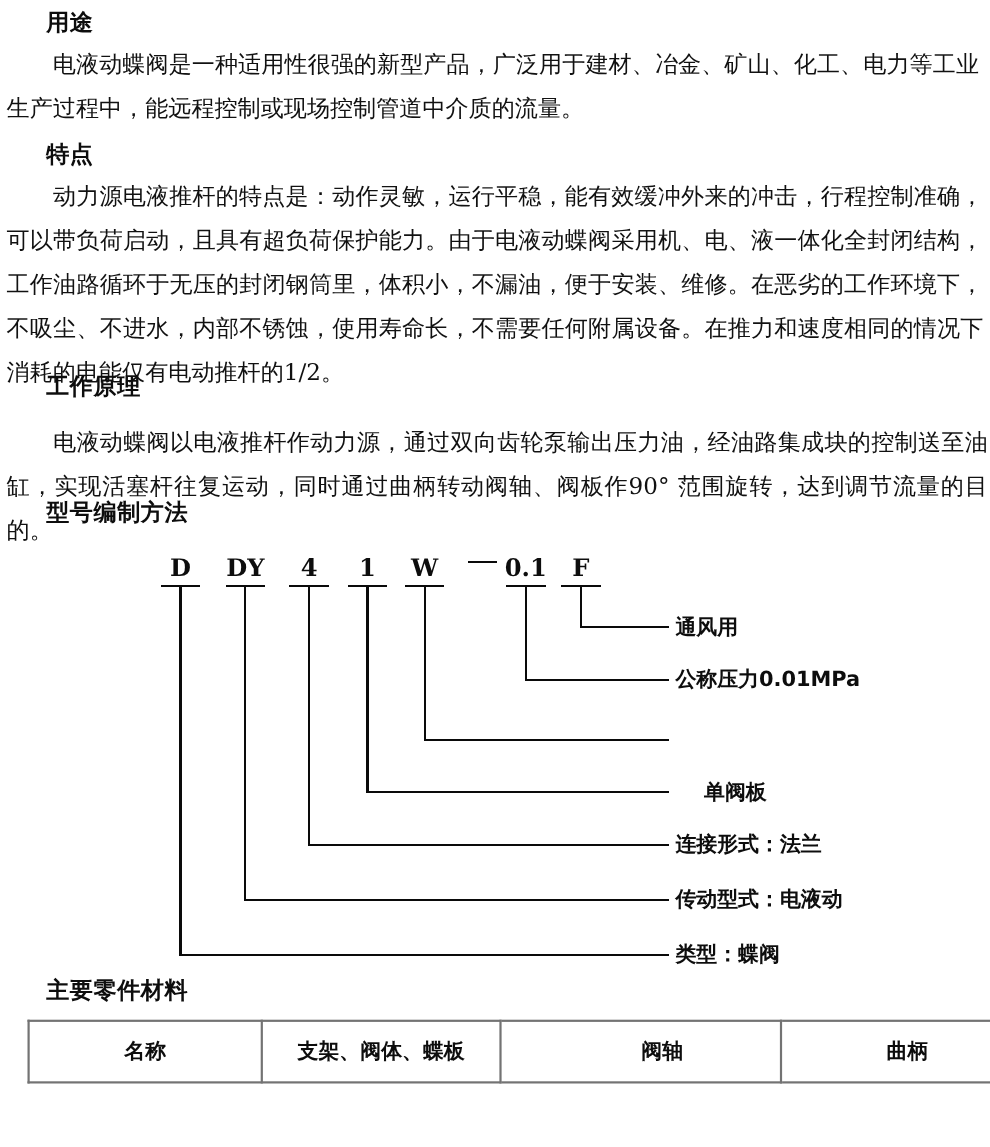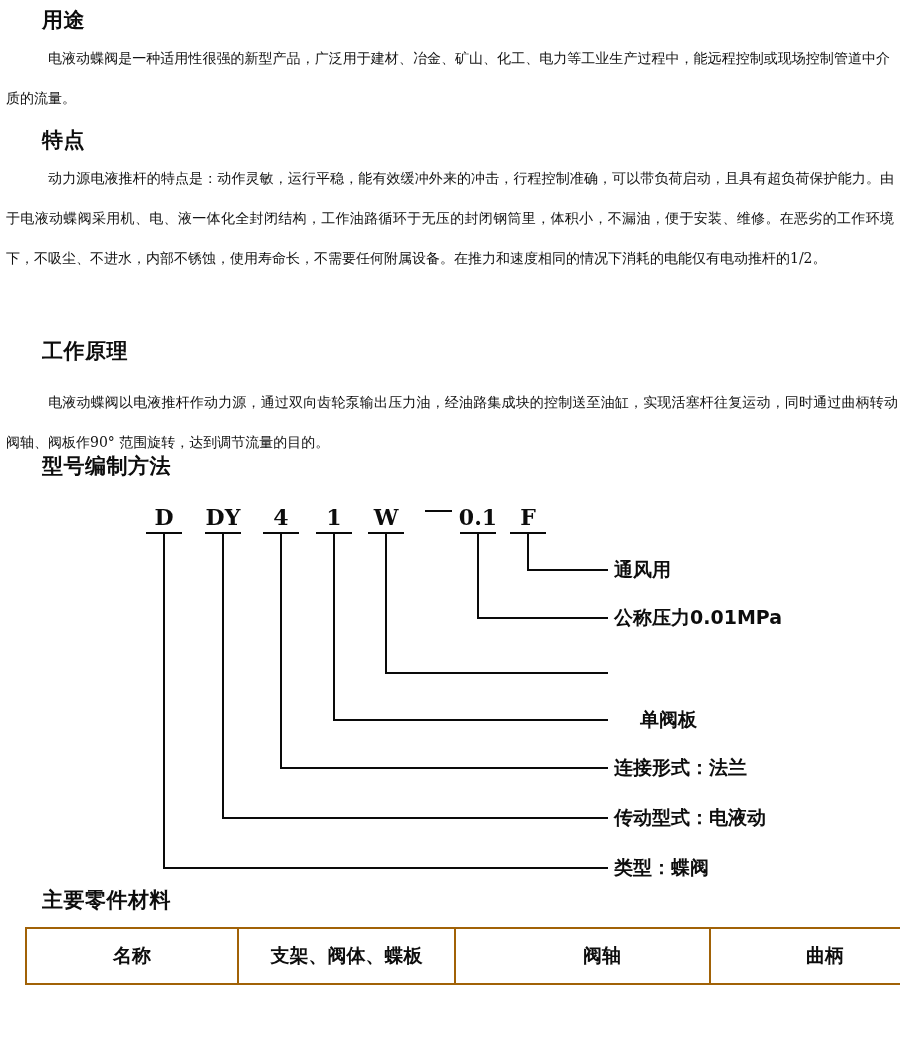--- a/index.html
+++ b/index.html
@@ -32,21 +32,21 @@
     letter-spacing: 0.5px;
     color: #0d0d0d;
     white-space: nowrap;
     font-family: "DejaVu Sans", "Liberation Sans", sans-serif;
     margin-left: 36px;
   }
 
   
   .para {
     position: absolute;
-    font-size: 14px;
+    font-size: 21px;
     line-height: 40px;
     color: #111111;
     font-family: "DejaVu Serif", "Liberation Serif", serif;
     text-align: justify;
     text-justify: inter-ideograph;
     letter-spacing: 0px;
   }
   .para .indent { display: inline-block; width: 42px; }
 
   
@@ -79,21 +79,21 @@
   
   .mat-table {
     position: absolute;
     left: 25px;
     top: 927px;
     width: 859px;
     border-collapse: collapse;
     table-layout: fixed;
   }
   .mat-table td {
-    border: 2px solid #a16207;
+    border: 2px solid #737373;
     height: 52px;
     text-align: center;
     vertical-align: middle;
     font-family: "DejaVu Sans", "Liberation Sans", sans-serif;
     font-weight: bold;
     font-size: 19px;
     color: #0d0d0d;
     white-space: nowrap;
   }
   .col-1 { width: 208px; }

